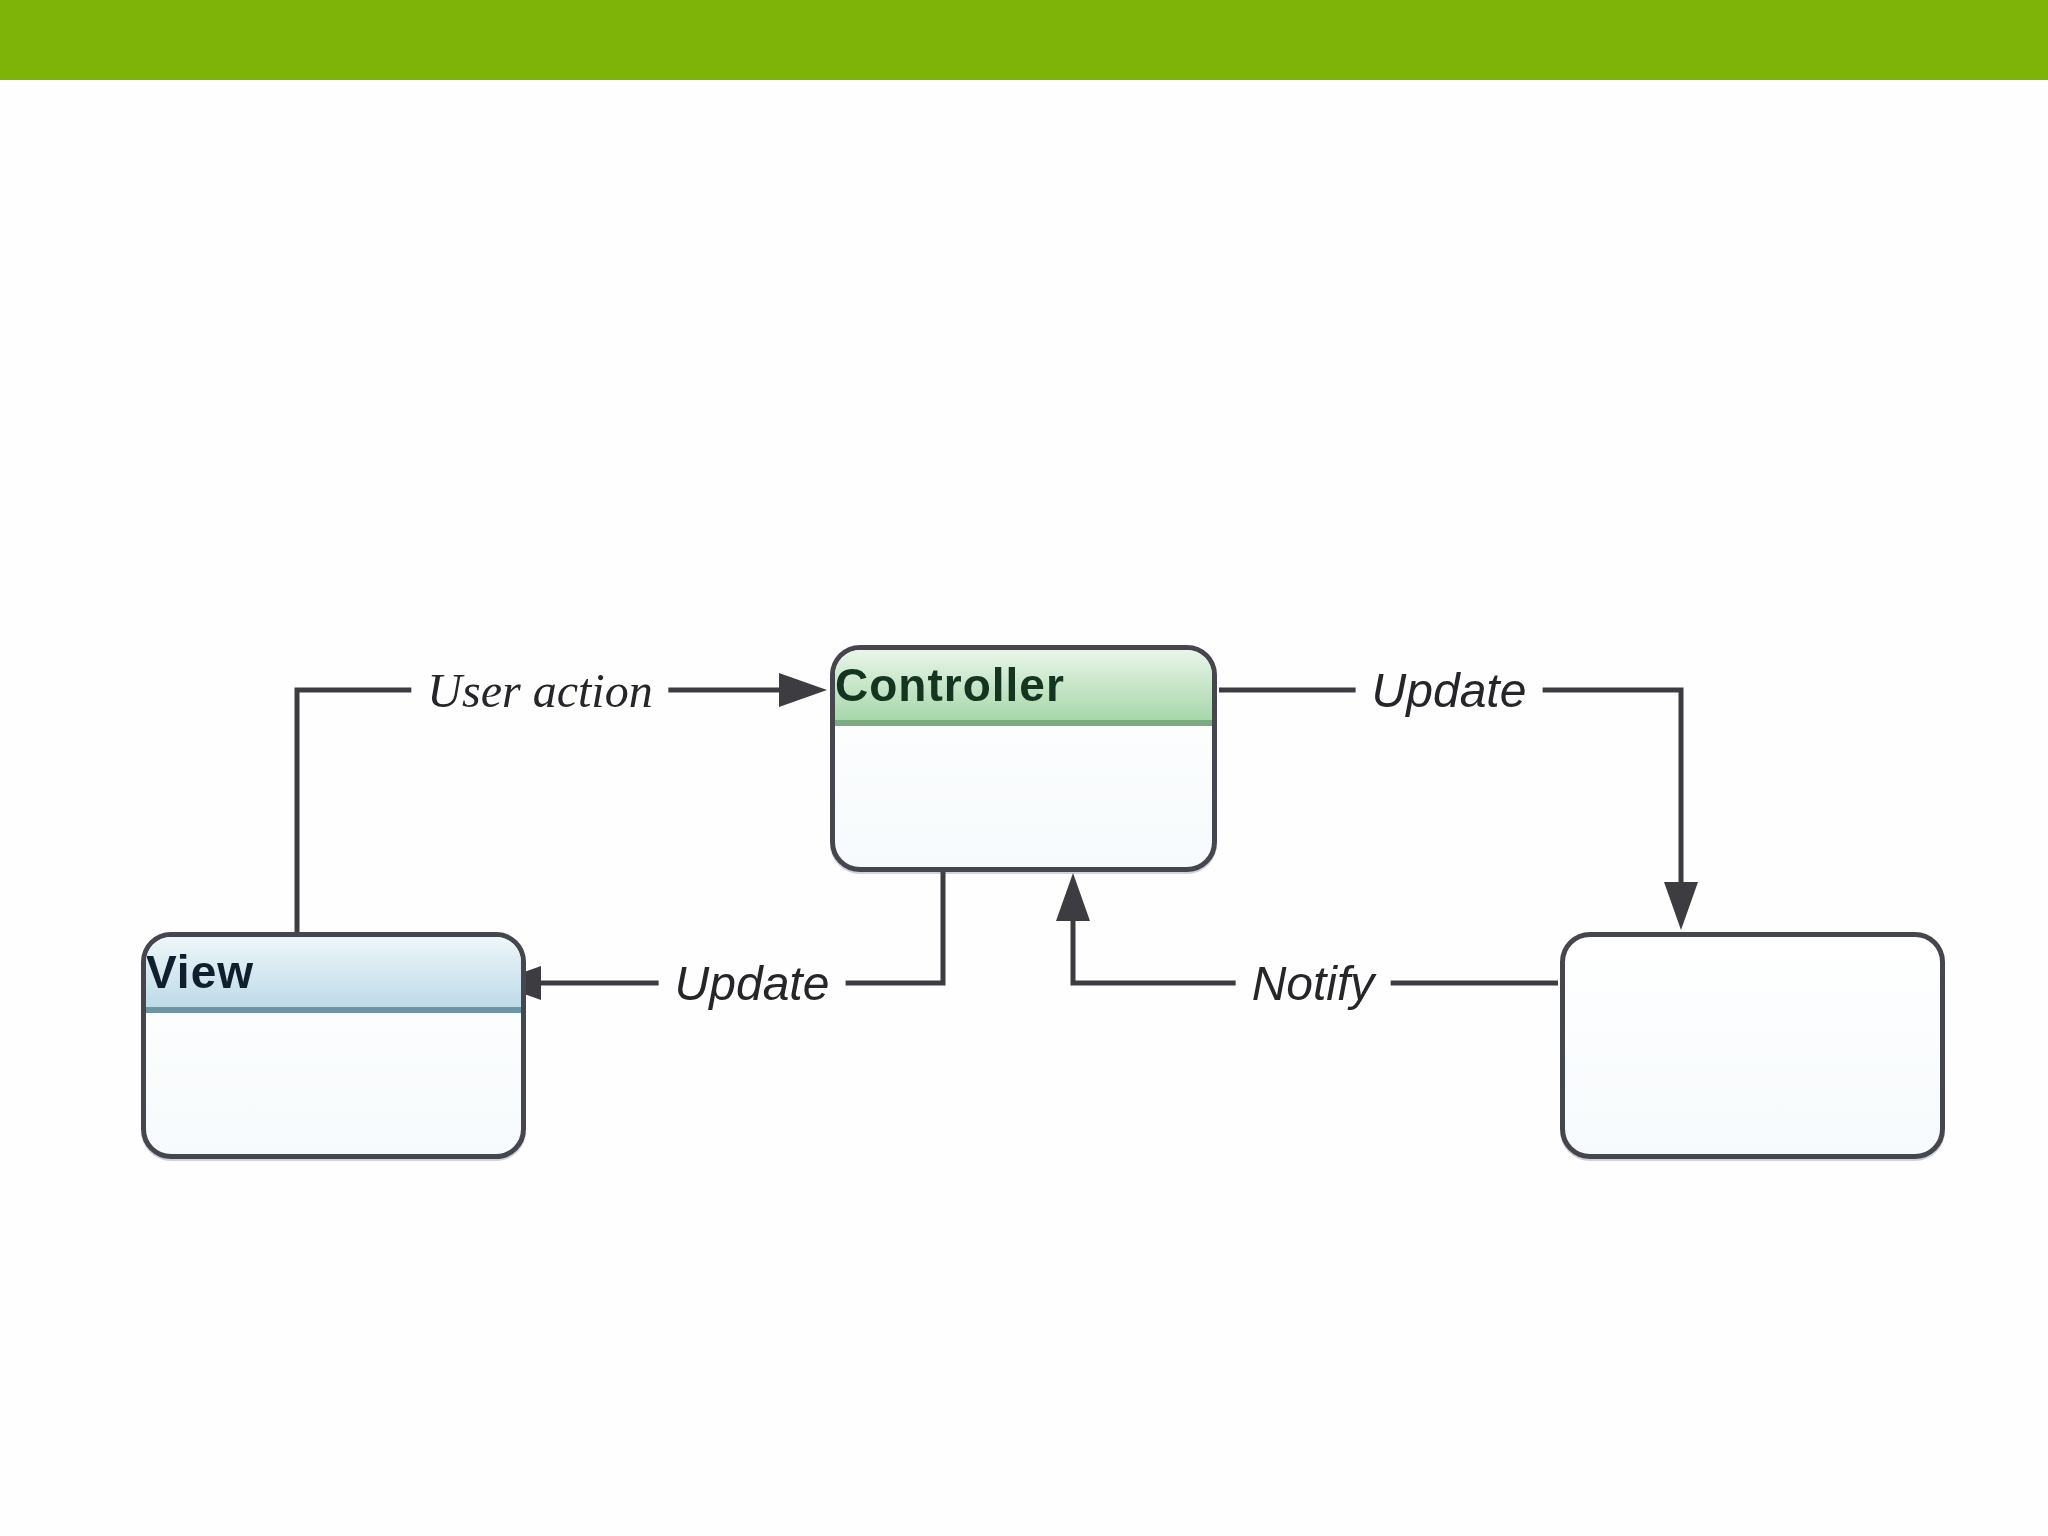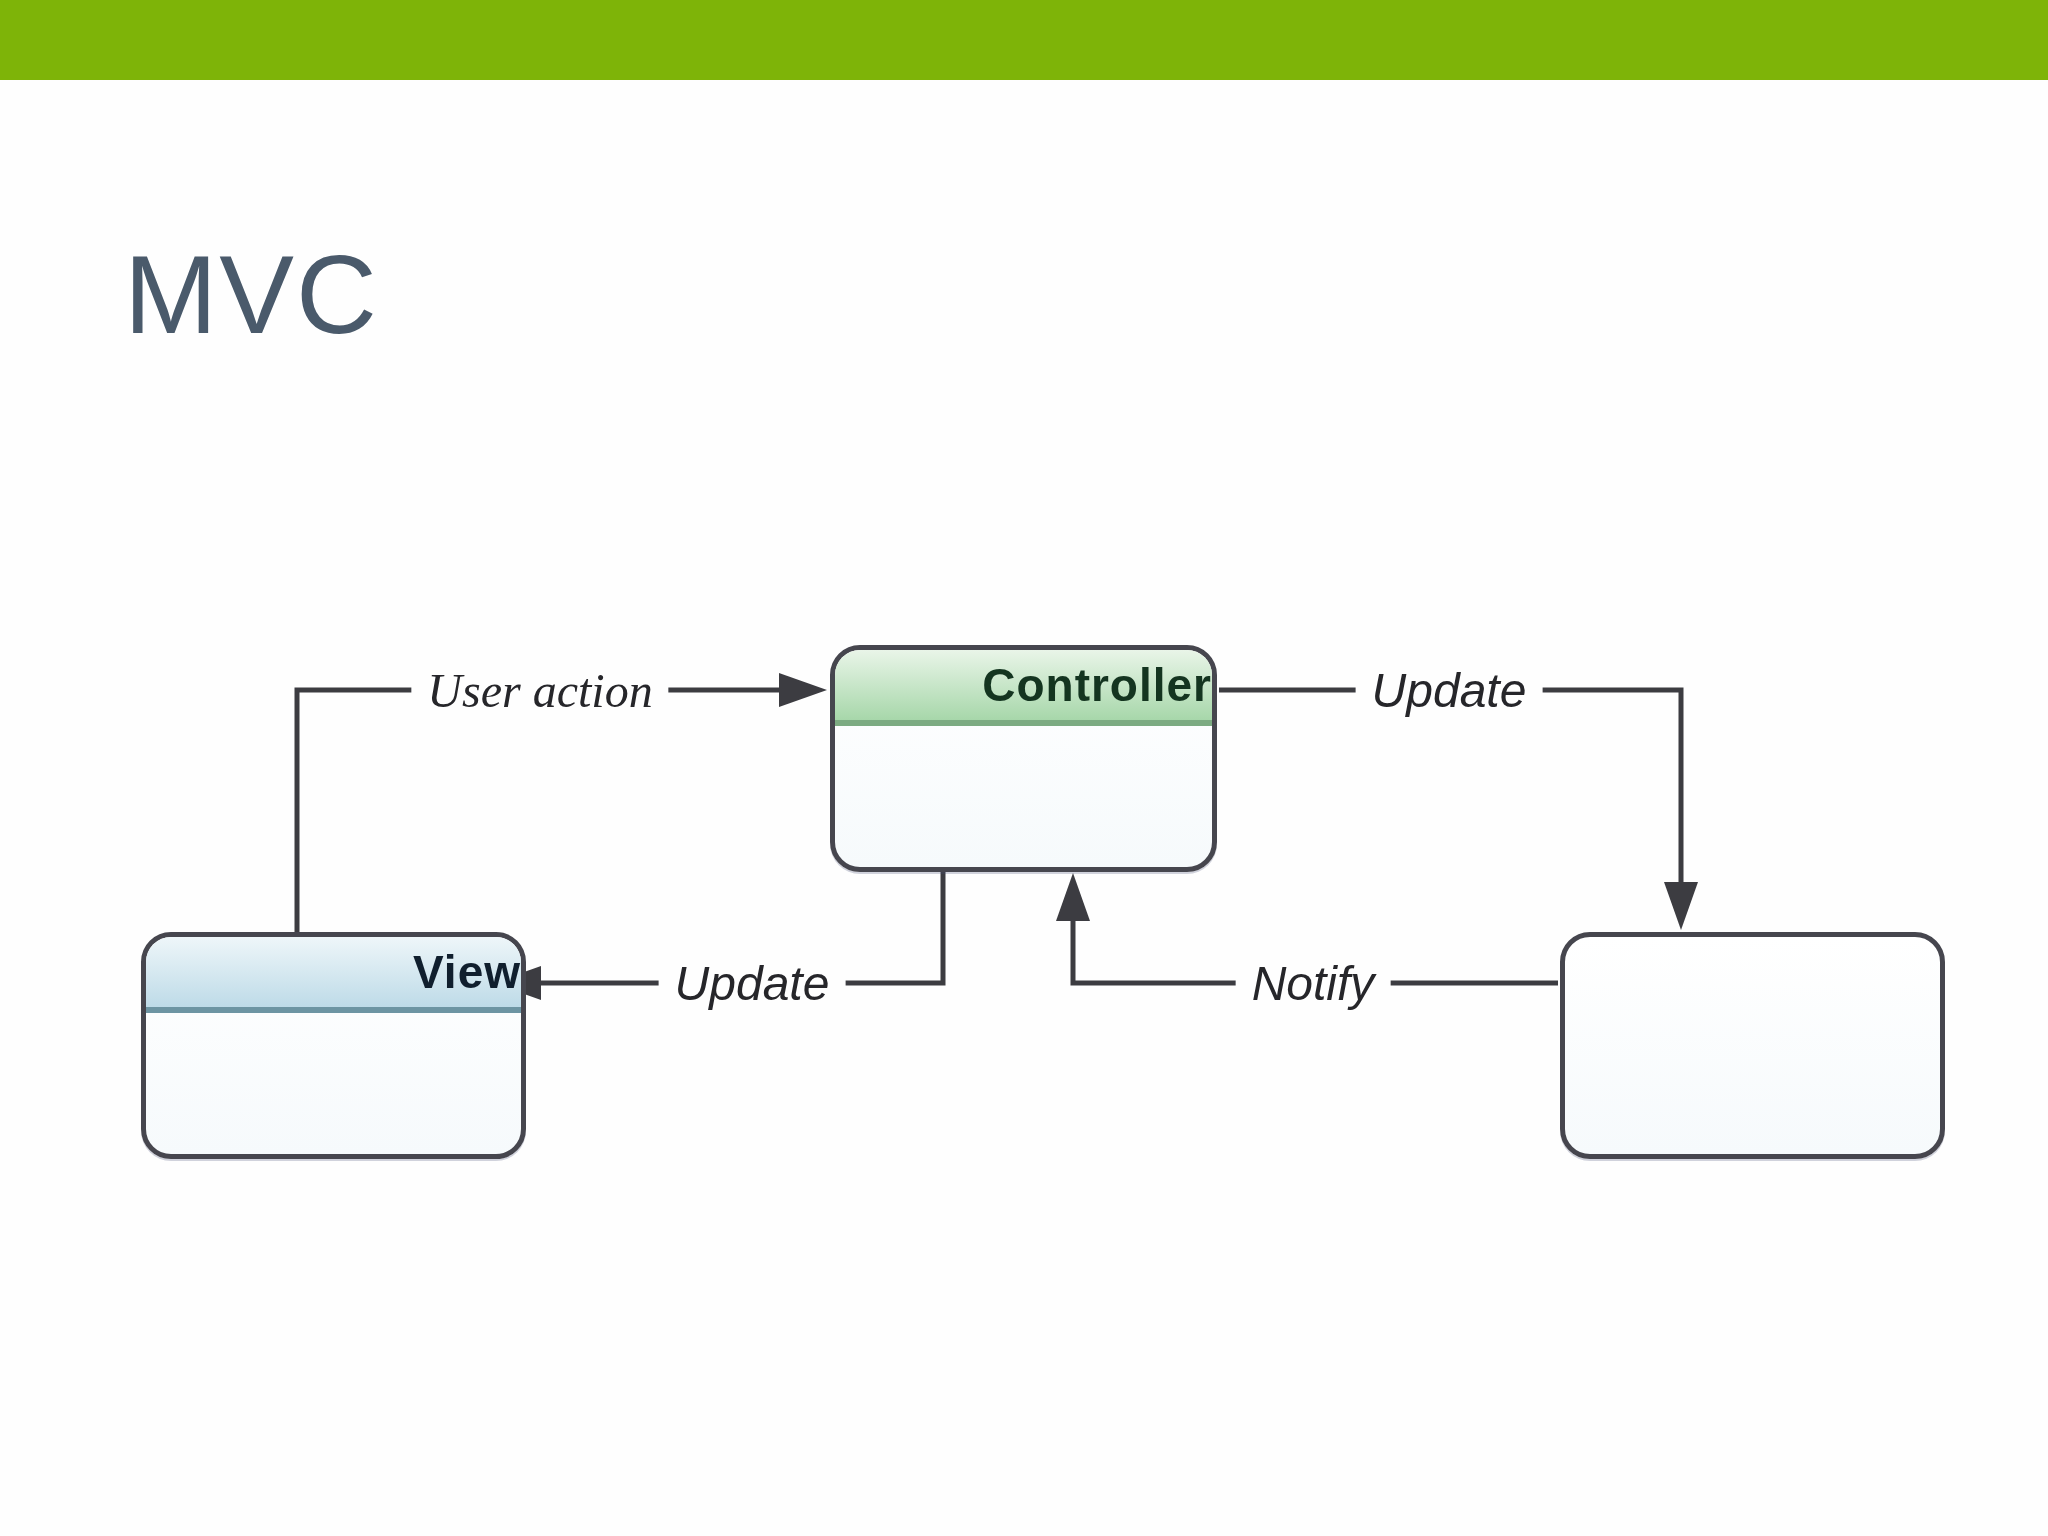--- a/index.html
+++ b/index.html
@@ -23,42 +23,41 @@
     background:#fefefe; padding:2px 16px; white-space:nowrap;
   }
   .node {
     position:absolute; box-sizing:border-box;
     border:5px solid var(--border-color,#46464e);
     border-radius:30px; overflow:hidden;
     background:linear-gradient(180deg,#ffffff 0%,#f6fafc 100%);
     box-shadow:0 2px 0 rgba(70,80,120,.25);
   }
   .node-header {
-    height:70px; display:flex; align-items:center; justify-content:flex-end;
+    height:70px; display:flex; align-items:center; justify-content:flex-start;
     background:linear-gradient(180deg, var(--h1) 0%, var(--h2) 100%);
     border-bottom:6px solid var(--sep);
     font-weight:700; font-size:46px; letter-spacing:1px;
   }
   .node-body { height:100%; }
   .n-controller { left:830px; top:645px; width:387px; height:227px; }
   .n-view      { left:105px; top:932px; width:385px; height:227px;margin-left:36px; }
   .n-model     { left:1560px; top:932px; width:385px; height:227px; }
   .lbl-user-action  { left:540px;  top:690px;font-family:Liberation Serif, serif; }
   .lbl-update-model { left:1449px; top:690px; }
   .lbl-update-view  { left:752px;  top:983px; }
   .lbl-notify       { left:1313px; top:983px; }
 </style>
 </head>
 <body>
 
 <div class="slide">
 
   <div class="top-bar" style="background: rgb(126, 180, 8);"></div>
 
-  <h1 class="slide-title" style="color: rgb(74, 90, 107);">MVC</h1>
 
   <div class="diagram" style="--line-color: #3c3c41;">
 
     <svg class="edges-svg" width="2048" height="1536" viewBox="0 0 2048 1536">
 
       <polyline class="edge-line" points="297,932 297,690 779,690"></polyline>
       <polygon class="edge-arrow" points="827,690 779,673 779,707"></polygon>
 
       <polyline class="edge-line" points="1219,690 1681,690 1681,884"></polyline>
       <polygon class="edge-arrow" points="1681,930 1664,882 1698,882"></polygon>

